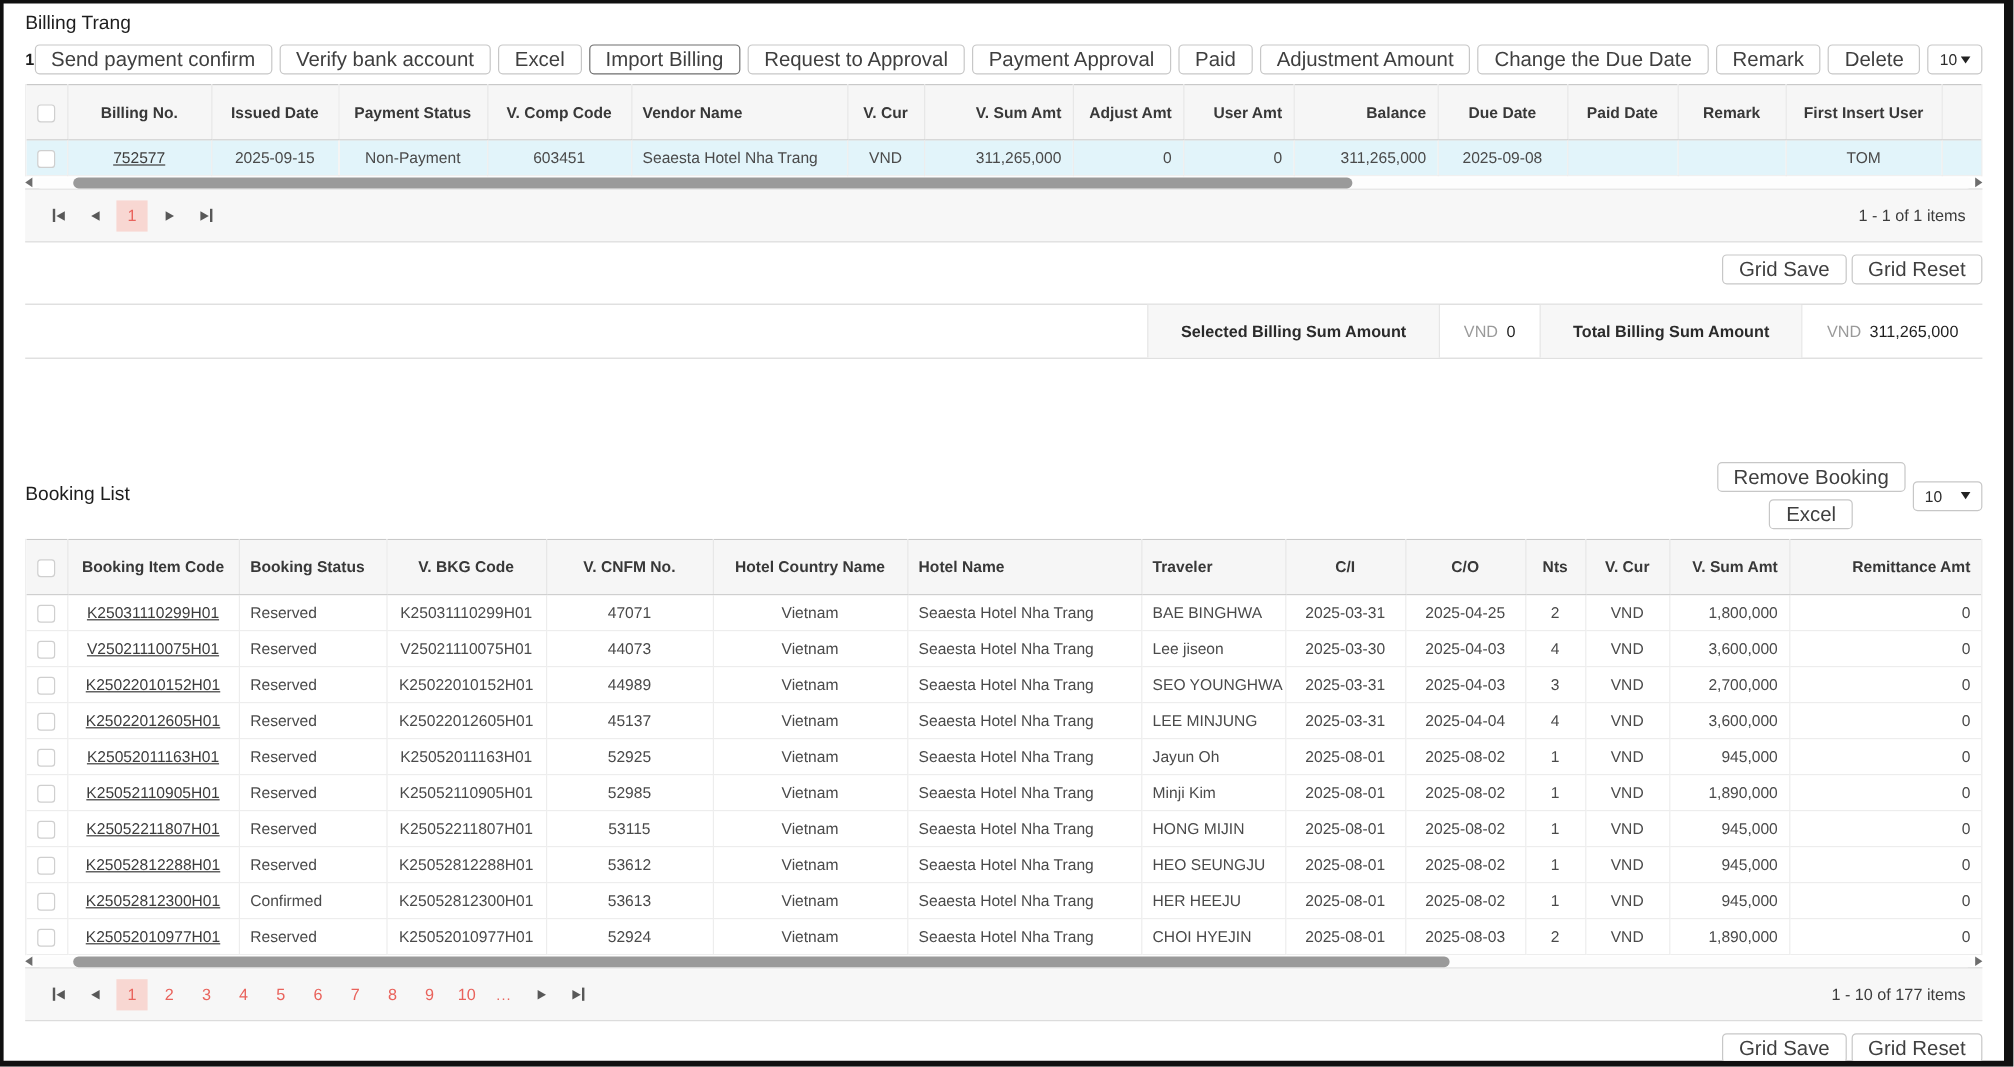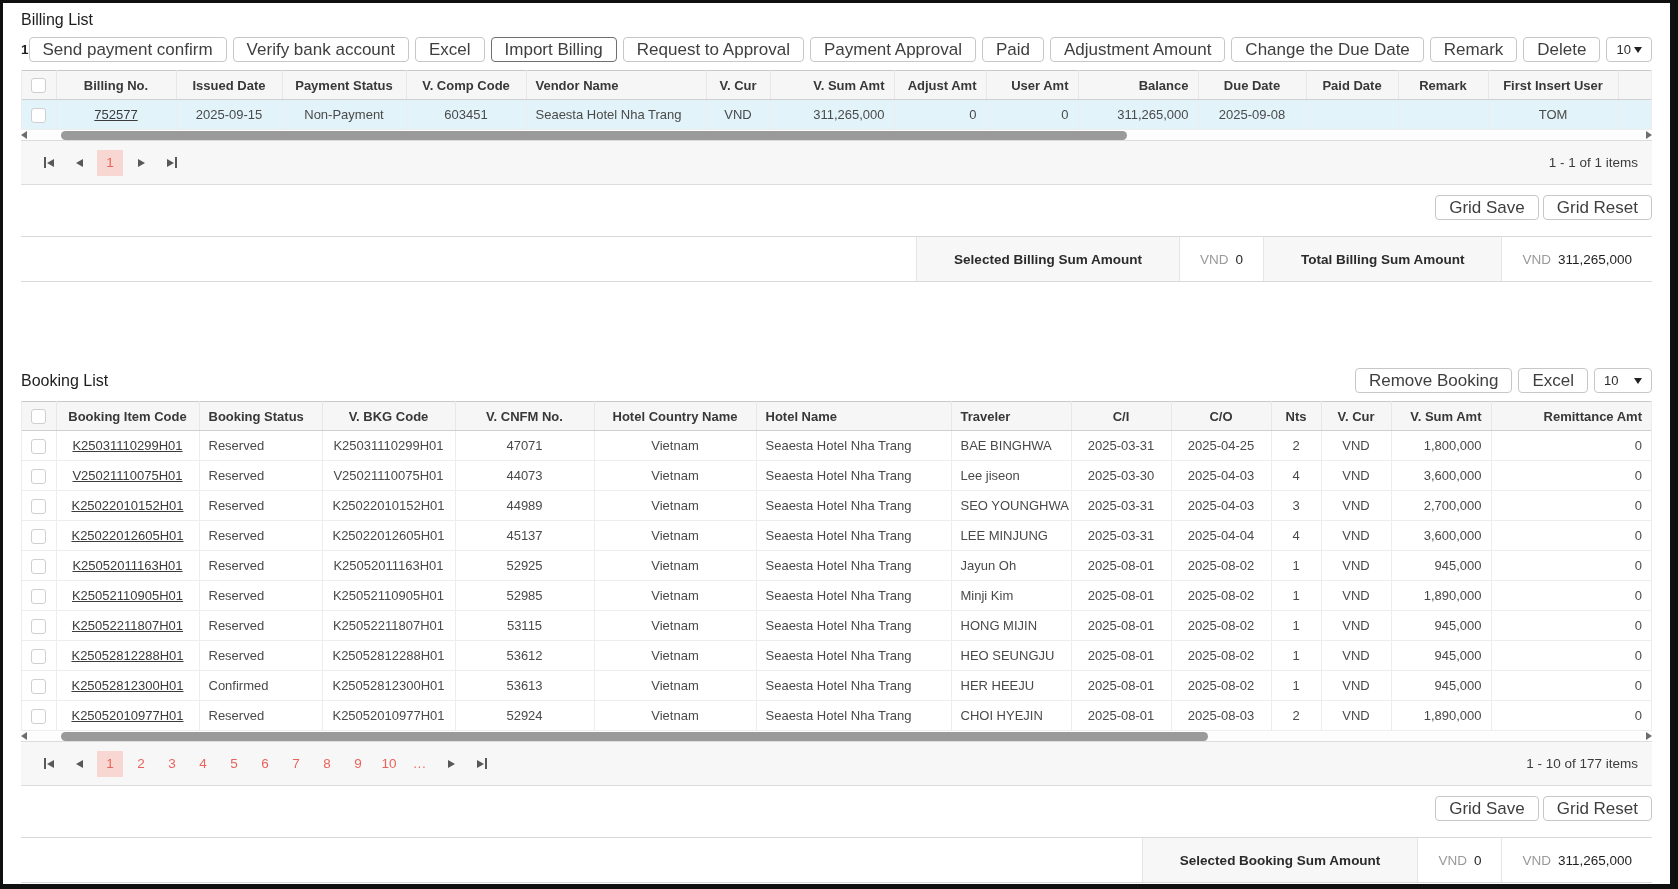--- a/index.html
+++ b/index.html
@@ -20,21 +20,21 @@
   .btn-focused{ border-color:#6f6f6f; }
   .pagesize{ width:58px; height:25px; display:inline-flex; align-items:center;
              justify-content:space-between; padding:0 9px; border:1px solid #c7c7c7;
              border-radius:4px; font-size:13px; color:#2c2c2c; margin-left:6px; cursor:pointer; }
   .caret{ width:0; height:0; border-left:4.5px solid transparent; border-right:4.5px solid transparent;
           border-top:6px solid #222; display:inline-block; }
 
   
   .grid-wrap{ margin:0 3px; overflow:hidden; border-left:1px solid #ececec; border-right:1px solid #ececec; }
   table.grid{ border-collapse:collapse; table-layout:fixed; border-top:1px solid #c9c9c9; }
-  table.grid th{ height:29px; background:#f6f6f6; font-size:13px; font-weight:600; color:#383838;
+  table.grid th{ height:46px; background:#f6f6f6; font-size:13px; font-weight:600; color:#383838;
                  border-bottom:1px solid #cfcfcf; border-right:1px solid #e7e7e7; padding:0 9px;
                  white-space:nowrap; overflow:hidden; }
   table.grid td{ height:30px; font-size:13px; color:#4a4a4a; border-bottom:1px solid #ededed;
                  border-right:1px solid #ededed; padding:0 9px; white-space:nowrap; overflow:hidden; }
   table.grid th:last-child, table.grid td:last-child{ border-right:none; }
   .a-l{ text-align:left; } .a-c{ text-align:center; } .a-r{ text-align:right; }
   tr.sel td{ background:var(--selected-row-bg,#e2f4fa); }
   a.cell-link{ color:#3c3c3c; text-decoration:underline; cursor:pointer; }
   .cb{ display:inline-block; width:15px; height:15px; border:1px solid #cfcfcf; border-radius:3px;
        background:#fff; vertical-align:middle; cursor:pointer; }
@@ -59,38 +59,38 @@
   .pg-cur{ background:var(--pager-active-bg,#f8d7d2); }
   .pg-dots{ font-size:12px; letter-spacing:1px; }
   .items{ margin-left:auto; font-size:13.5px; color:#3c3c3c; }
 
   
   .gridbtns{ display:flex; justify-content:flex-end; gap:4px; margin:10px 3px 0 3px; }
 
   
   .sumbar{ margin:16px 3px 0 3px; height:46px; border-top:1px solid #d9d9d9; border-bottom:1px solid #d9d9d9;
            display:flex; justify-content:flex-end; align-items:stretch; }
-  .sum-label{ background:#f7f7f7; display:flex; align-items:center; padding:0 37px; font-size:13.5px;
+  .sum-label{ background:#f7f7f7; display:flex; align-items:center; padding:0 27px; font-size:13.5px;
               font-weight:700; color:#2b2b2b; border-left:1px solid #e6e6e6; }
   .sum-value{ display:flex; align-items:center; gap:7px; padding:0 20px; font-size:13.5px;
               border-left:1px solid #e6e6e6; }
   .sum-value .cur{ color:#9a9a9a; } .sum-value .amt{ color:#1f1f1f; }
 
   .booking-section{ margin-top:86px; }
   .booking-head{ display:flex; align-items:center; margin:0 3px 8px 3px; }
   .booking-head .section-title{ margin:0; }
-  .booking-head .btns{ margin-left:auto; }
+  .booking-head .btns{ margin-left:auto;flex-direction:column; }
 </style>
 </head>
 <body>
 
 <div class="page">
 
   <div>
-    <div class="section-title">Billing List</div>
+    <div class="section-title">Billing Trang</div>
 
     <div class="toolbar-row">
       <span class="count">1</span>
       <div class="btns" id="billing-toolbar">
           <button class="btn">Send payment confirm</button>
           <button class="btn">Verify bank account</button>
           <button class="btn">Excel</button>
           <button class="btn btn-focused">Import Billing</button>
           <button class="btn">Request to Approval</button>
           <button class="btn">Payment Approval</button>

